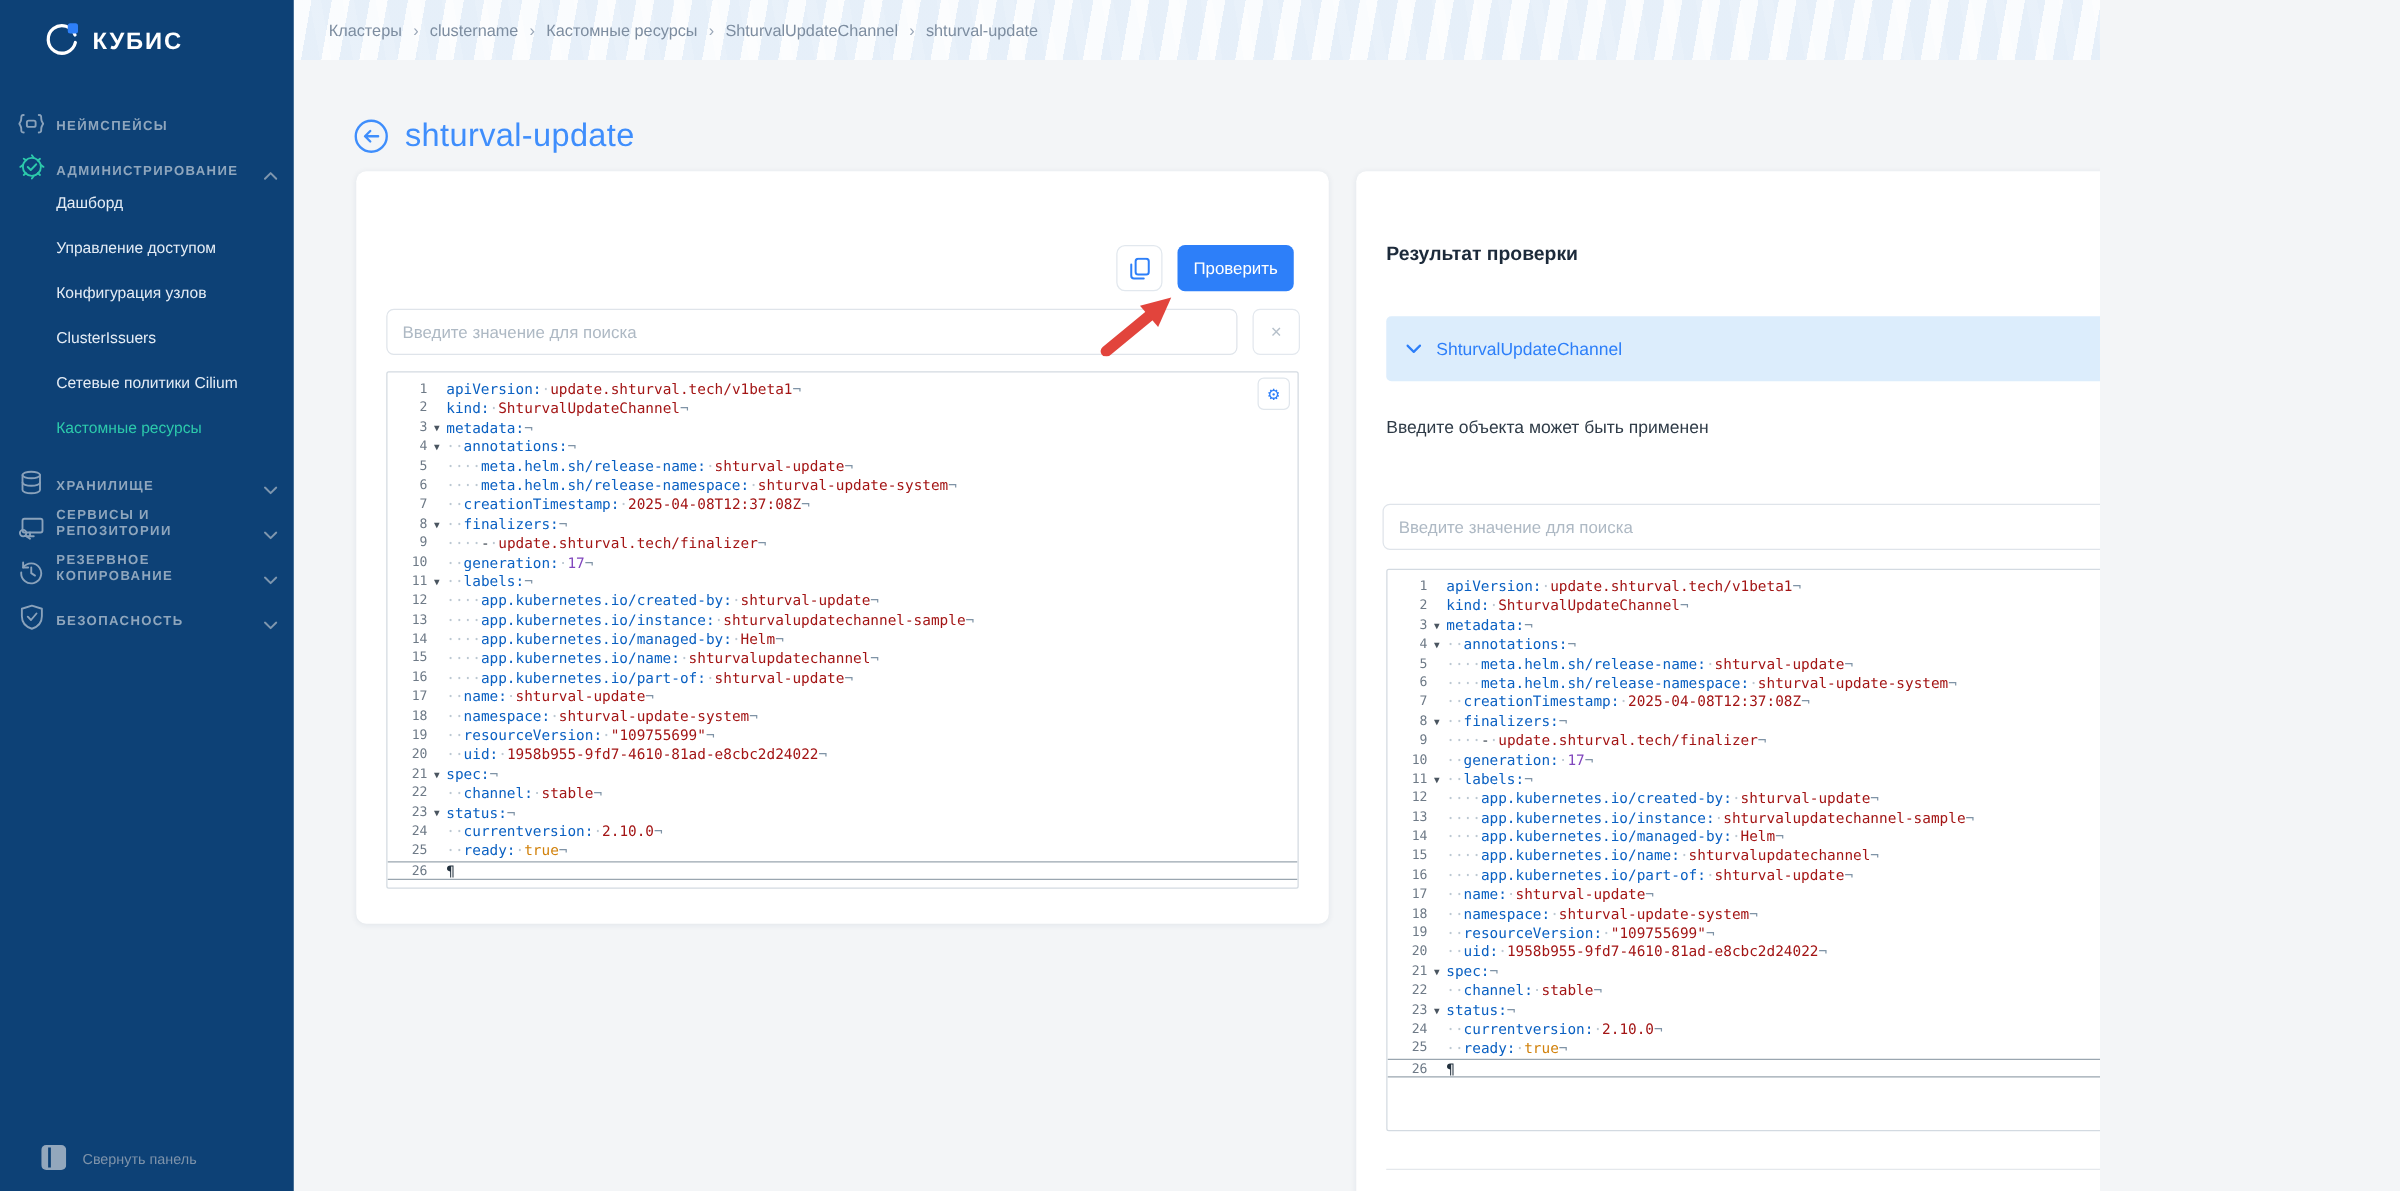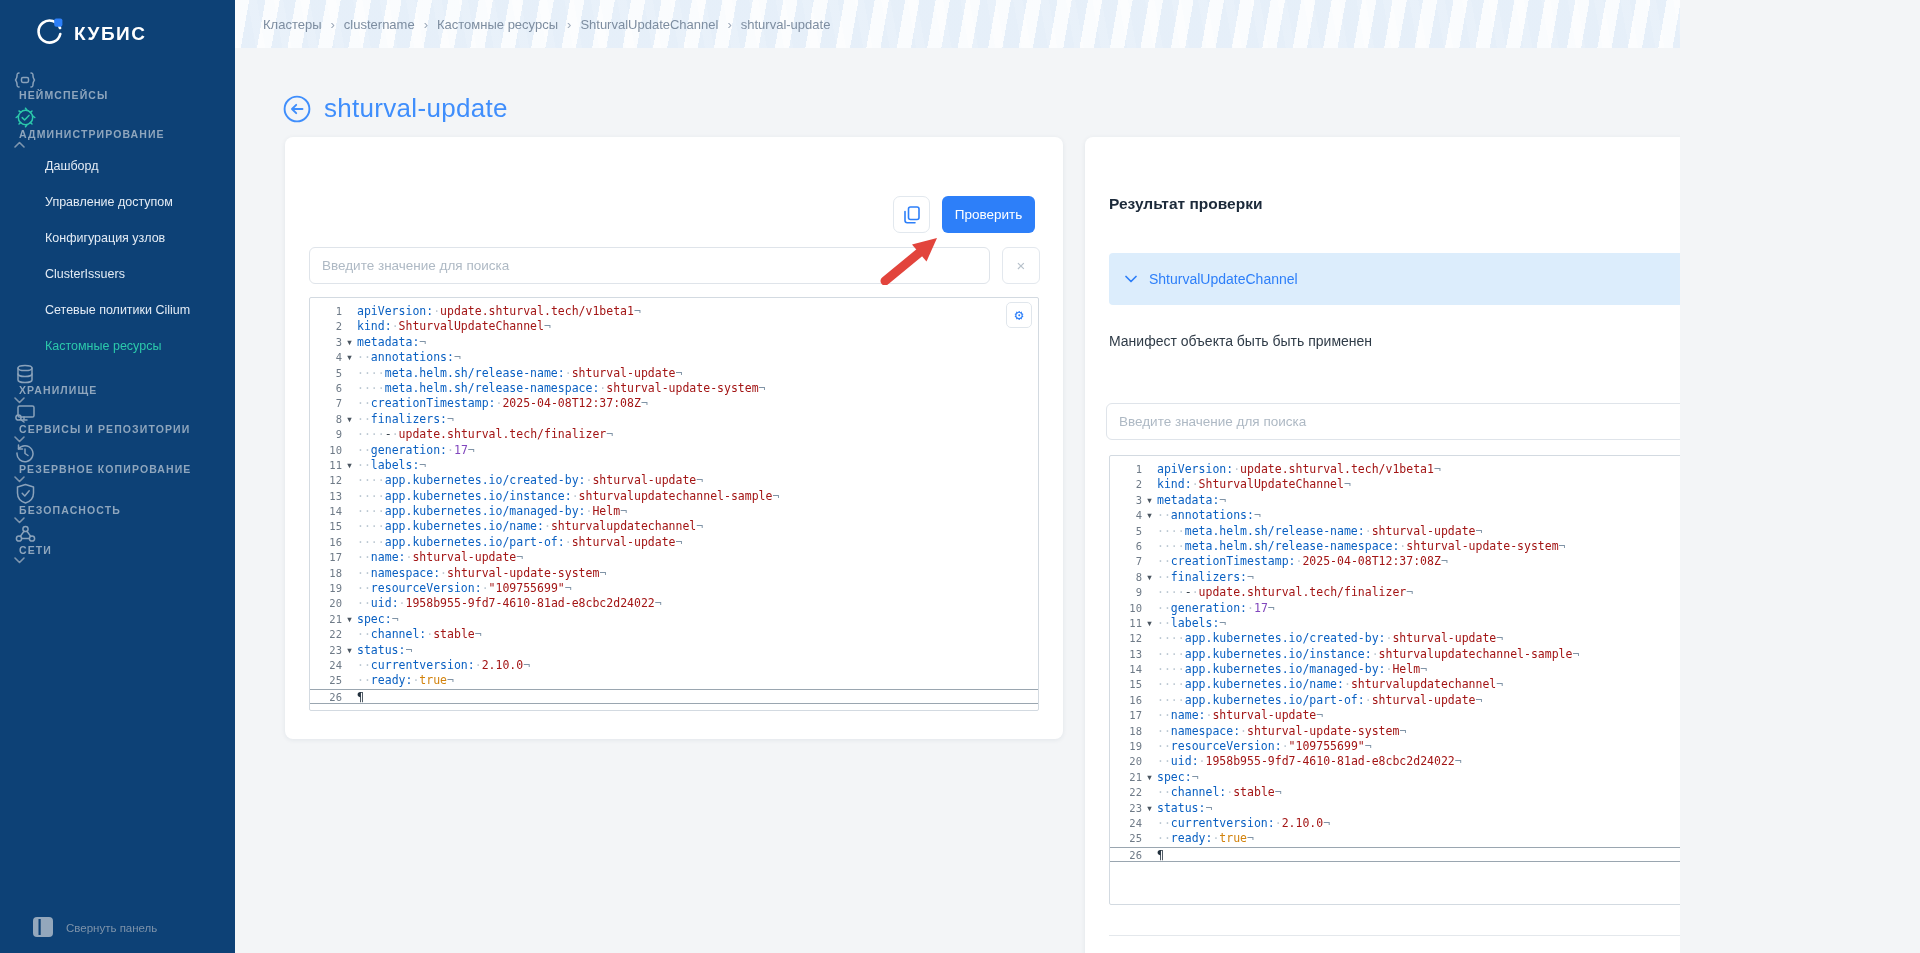--- a/index.html
+++ b/index.html
@@ -9,21 +9,21 @@
   *{margin:0;padding:0;box-sizing:border-box;}
   html,body{width:1920px;height:953px;overflow:hidden;background:#f3f5f7;
     font-family:"Liberation Sans","DejaVu Sans",sans-serif;}
   .screen{position:absolute;left:0;top:0;width:1680px;height:953px;overflow:hidden;}
 
   
   .sidebar{position:absolute;left:0;top:0;width:235px;height:953px;background:var(--sidebar-bg);color:#cfe0ef;z-index:5;}
   .logo-row{display:flex;align-items:center;gap:11px;padding:18px 0 0 36px;}
   .logo-text{color:#fff;font-size:19px;font-weight:700;letter-spacing:1.5px;}
   .side-nav{margin-top:22px;}
-  .side-section{display:flex;align-items:flex-start;min-height:36px;padding:0 12px 0 12px;cursor:pointer;flex-direction:column;}
+  .side-section{display:flex;align-items:flex-end;min-height:36px;padding:0 12px 0 12px;cursor:pointer;}
   .side-section .s-icon{width:26px;min-width:26px;display:flex;justify-content:center;color:#8aa2bb;}
   .side-section.active-section .s-icon{color:var(--teal);}
   .side-section .s-label{flex:1;font-size:10.5px;font-weight:700;letter-spacing:1.1px;color:#8fa6bd;line-height:13px;padding-left:7px;text-transform:uppercase;}
   .side-section .s-chev{width:14px;color:#7e96ae;display:flex;justify-content:center;}
   .side-sub{}
   .side-item{height:36px;display:flex;align-items:center;padding-left:45px;font-size:12.5px;color:#e4ecf5;cursor:pointer;}
   .side-item.active{color:var(--teal);}
   .collapse-row{position:absolute;left:0;bottom:14px;display:flex;align-items:center;gap:13px;padding-left:33px;font-size:11.5px;color:#7e93aa;cursor:pointer;}
 
   
@@ -185,36 +185,20 @@
           </span>
         </div>
         <div class="side-section">
           <span class="s-icon">
             <svg width="19" height="21" viewBox="0 0 19 21">
               <path d="M9.5 1.5 L17.5 4 V10 C17.5 15 14.5 18.4 9.5 20 C4.5 18.4 1.5 15 1.5 10 V4 Z" fill="none" stroke="currentColor" stroke-width="1.5" stroke-linecap="round" stroke-linejoin="round"></path>
               <path d="M6.2 10.3 L8.8 13 L13.2 7.8" fill="none" stroke="currentColor" stroke-width="1.5" stroke-linecap="round" stroke-linejoin="round"></path>
             </svg>
           </span>
           <span class="s-label">БЕЗОПАСНОСТЬ</span>
-          <span class="s-chev">
-            <svg width="11" height="7" viewBox="0 0 11 7" style="transform:rotate(0deg)">
-              <path d="M1 1 L5.5 5.5 L10 1" fill="none" stroke="currentColor" stroke-width="1.6" stroke-linecap="round" stroke-linejoin="round"></path>
-            </svg>
-          </span>
-        </div>
-        <div class="side-section">
-          <span class="s-icon">
-            <svg width="21" height="20" viewBox="0 0 21 20">
-              <circle cx="10.5" cy="5" r="2.6" fill="none" stroke="currentColor" stroke-width="1.5" stroke-linecap="round" stroke-linejoin="round"></circle>
-              <circle cx="4" cy="14.5" r="2.6" fill="none" stroke="currentColor" stroke-width="1.5" stroke-linecap="round" stroke-linejoin="round"></circle>
-              <circle cx="17" cy="14.5" r="2.6" fill="none" stroke="currentColor" stroke-width="1.5" stroke-linecap="round" stroke-linejoin="round"></circle>
-              <path d="M9 7.2 L5.3 12.4 M12 7.2 L15.7 12.4 M6.6 14.5 H14.4" fill="none" stroke="currentColor" stroke-width="1.5" stroke-linecap="round" stroke-linejoin="round"></path>
-            </svg>
-          </span>
-          <span class="s-label">СЕТИ</span>
           <span class="s-chev">
             <svg width="11" height="7" viewBox="0 0 11 7" style="transform:rotate(0deg)">
               <path d="M1 1 L5.5 5.5 L10 1" fill="none" stroke="currentColor" stroke-width="1.6" stroke-linecap="round" stroke-linejoin="round"></path>
             </svg>
           </span>
         </div>
       </nav>
     <div class="collapse-row">
       <span>
         <svg width="20" height="20" viewBox="0 0 20 20">
@@ -330,21 +314,21 @@
       </svg>
 
       <div class="banner">
         <svg width="12" height="8" viewBox="0 0 12 8">
             <path d="M1 1.5 L6 6.5 L11 1.5" fill="none" stroke="#2d7ff9" stroke-width="1.7" stroke-linecap="round" stroke-linejoin="round"></path>
           </svg>
         <span class="banner-label">ShturvalUpdateChannel</span>
         <span class="status-badge">Success</span>
       </div>
 
-      <p class="result-msg">Манифест объекта быть быть применен</p>
+      <p class="result-msg">Введите объекта может быть применен</p>
 
       <input class="search-input" style="position: absolute; left: 21px; top: 266px; width: 684px;" placeholder="Введите значение для поиска">
       <div class="clear-btn" style="left:714px;top:266px;">
         <span>×</span>
       </div>
 
       <div class="editor" style="left:24px;top:318px;width:724px;height:450px;">
         <div class="gear-btn">
           <span>⚙</span>
         </div>

